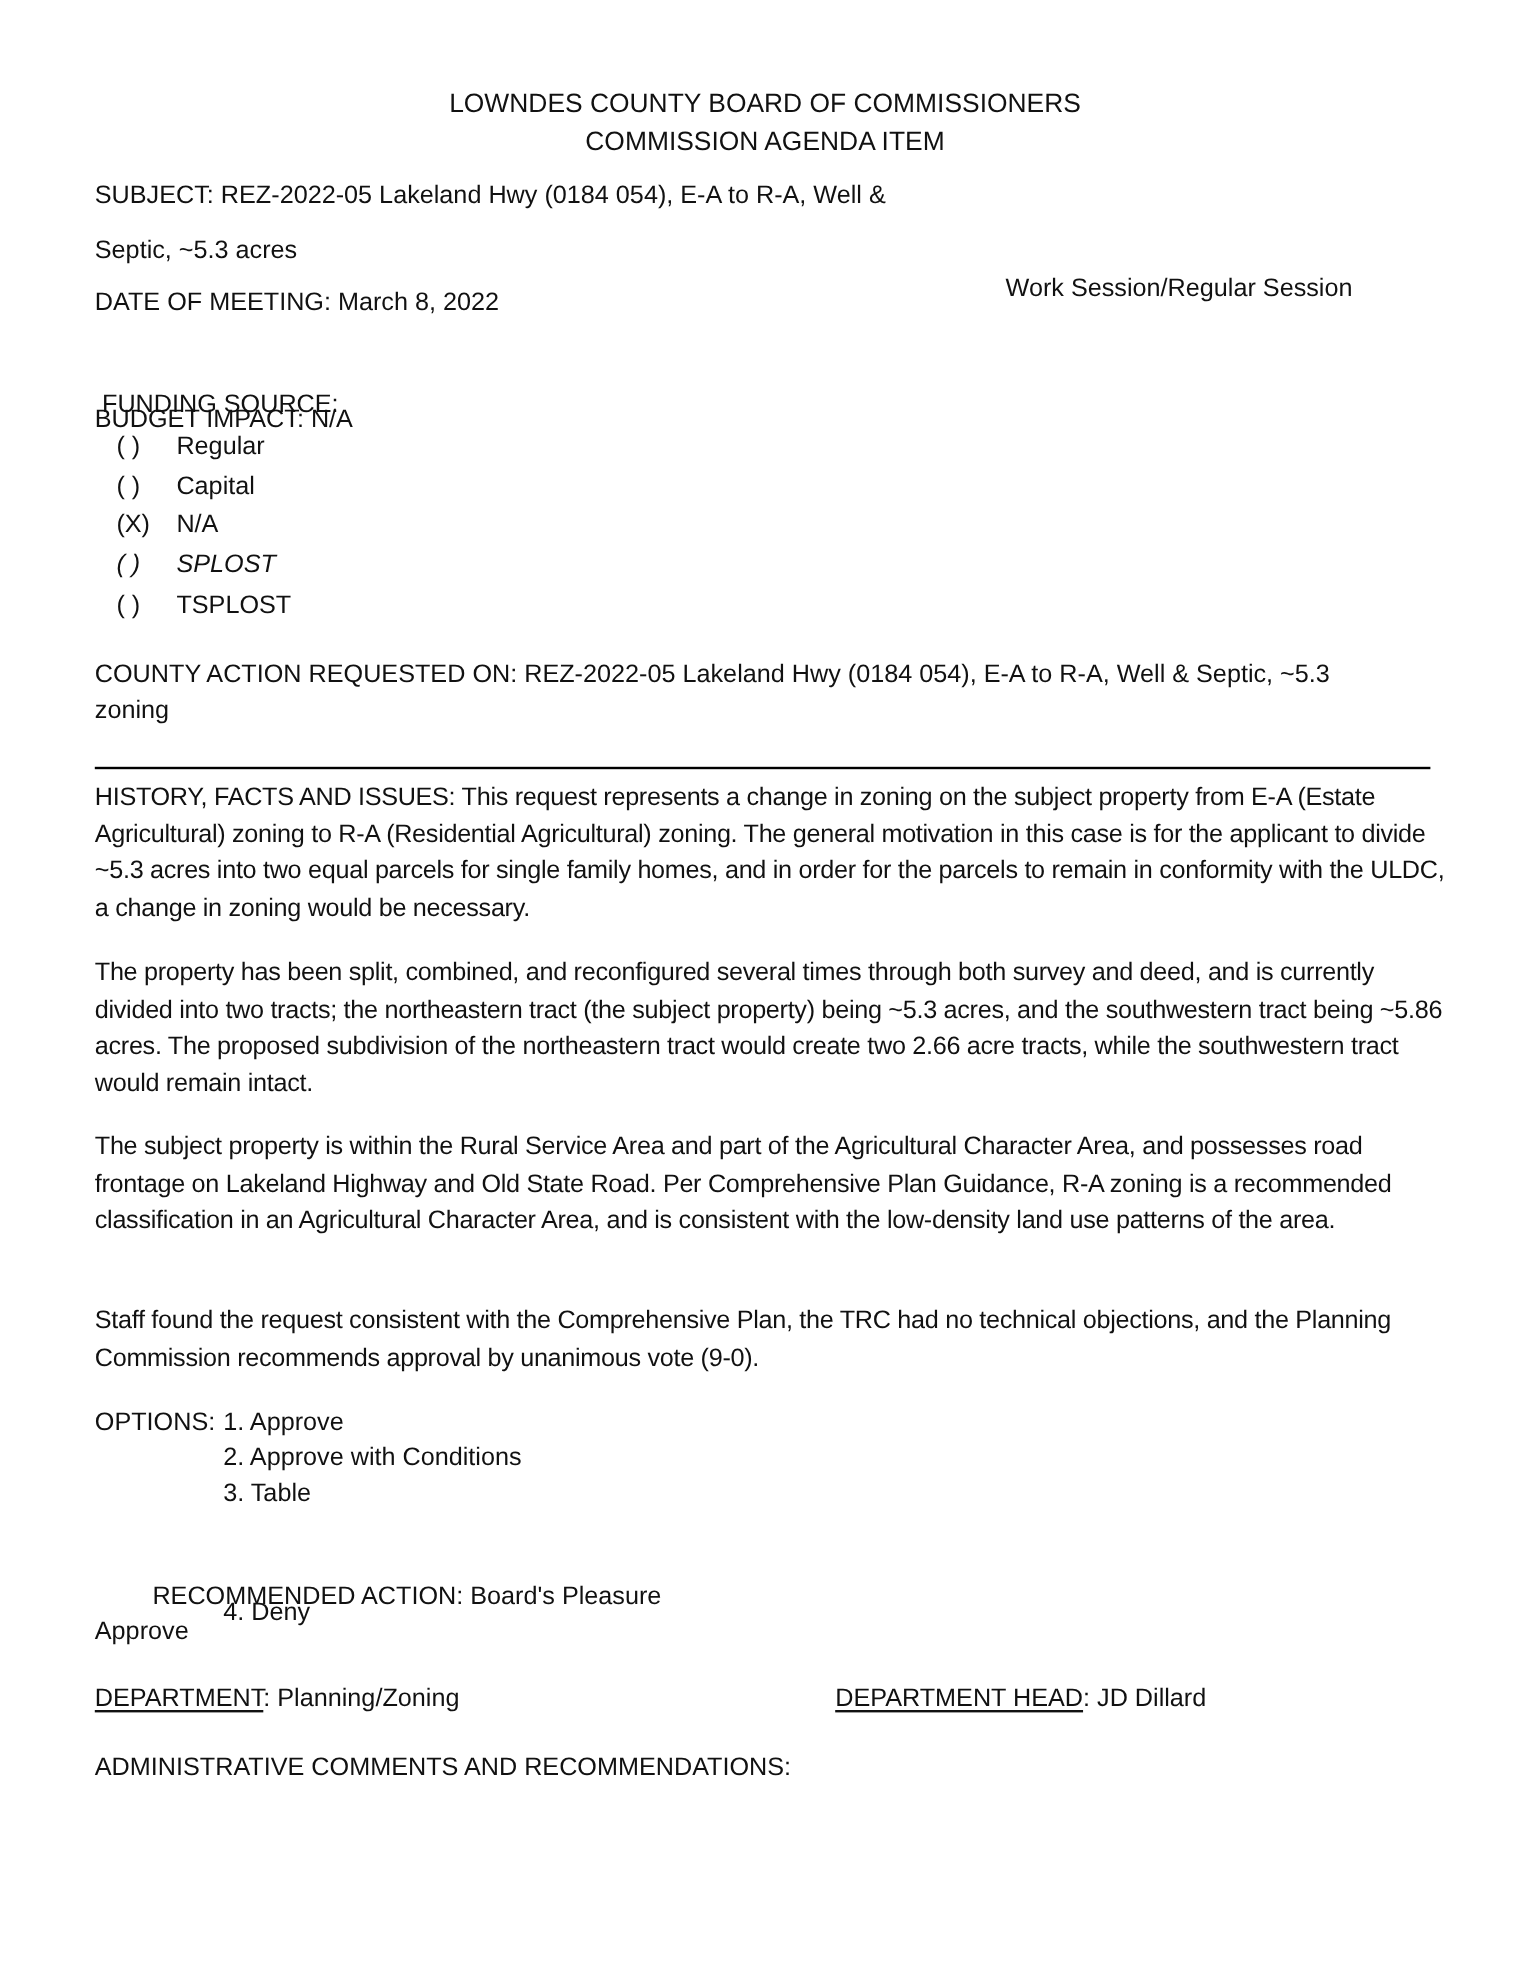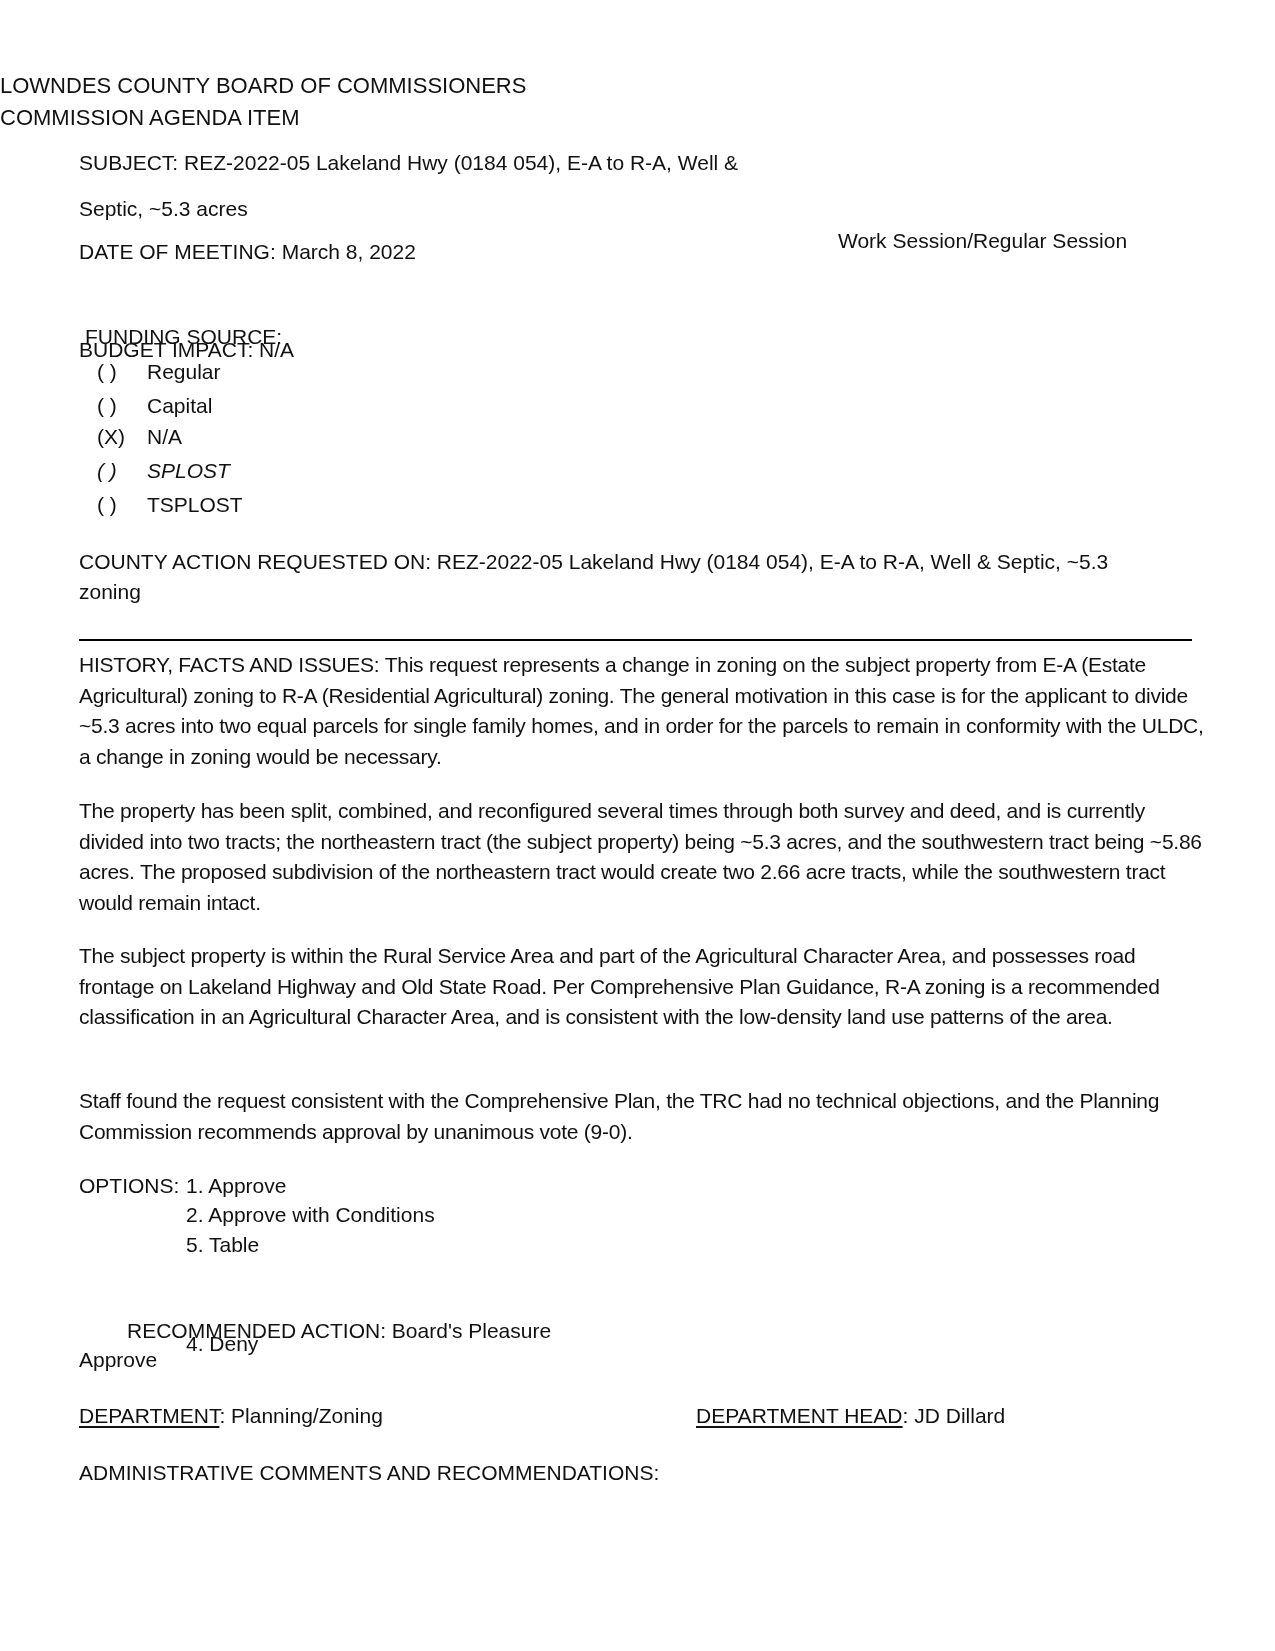--- a/index.html
+++ b/index.html
@@ -13,20 +13,21 @@
       position: relative;
       overflow: hidden;
       font-family: "Liberation Sans", "DejaVu Sans", sans-serif;
       color: #111111;
       font-size: 21px;
     }
     .abs { position: absolute; white-space: nowrap; line-height: 30px; }
     .center-title {
       position: absolute;
       left: 0; width: 1275px;
+      text-align: center;
       font-size: 22px;
       line-height: 32px;
     }
     .para {
       position: absolute;
       left: 79px;
       width: 1125px;
       line-height: 30.5px;
       white-space: normal;
       letter-spacing: -0.25px;
@@ -96,21 +97,21 @@
   <span>HISTORY, FACTS AND ISSUES:</span>
   <span>This request represents a change in zoning on the subject property from E-A (Estate Agricultural) zoning to R-A (Residential Agricultural) zoning.  The general motivation in this case is for the applicant to divide ~5.3 acres into two equal parcels for single family homes, and in order for the parcels to remain in conformity with the ULDC, a change in zoning would be necessary.</span>
 </div>
 <div class="para" style="top:796px;">The property has been split, combined, and reconfigured several times through both survey and deed, and is currently divided into two tracts; the northeastern tract (the subject property) being ~5.3 acres, and the southwestern tract being ~5.86 acres. The proposed subdivision of the northeastern tract would create two 2.66 acre tracts, while the southwestern tract would remain intact.</div>
 <div class="para" style="top:941px;">The subject property is within the Rural Service Area and part of the Agricultural Character Area, and possesses road frontage on Lakeland Highway and Old State Road. Per Comprehensive Plan Guidance, R-A zoning is a recommended classification in an Agricultural Character Area, and is consistent with the low-density land use patterns of the area.</div>
 <div class="para" style="top:1086px;">Staff found the request consistent with the Comprehensive Plan, the TRC had no technical objections, and the Planning Commission recommends approval by unanimous vote (9-0).</div>
 
 <div class="abs" style="left:79px; top:1171px;">OPTIONS:</div>
 <div class="opt" style="top:1171px;">1. Approve</div>
 <div class="opt" style="top:1200px;">2. Approve with Conditions</div>
-<div class="opt" style="top:1230px;">5. Table</div>
+<div class="opt" style="top:1230px;">3. Table</div>
 <div class="opt" style="top:1329px;">4. Deny</div>
 
 <div class="abs" style="left:79px; top:1316px;margin-left:48px;">
   <span>RECOMMENDED ACTION:</span>
   <span>Board's Pleasure</span>
 </div>
 <div class="abs" style="left:79px; top:1345px;">Approve</div>
 
 <div class="abs" style="left:79px; top:1401px;">
   <span class="u">DEPARTMENT</span><span>: Planning/Zoning</span>

